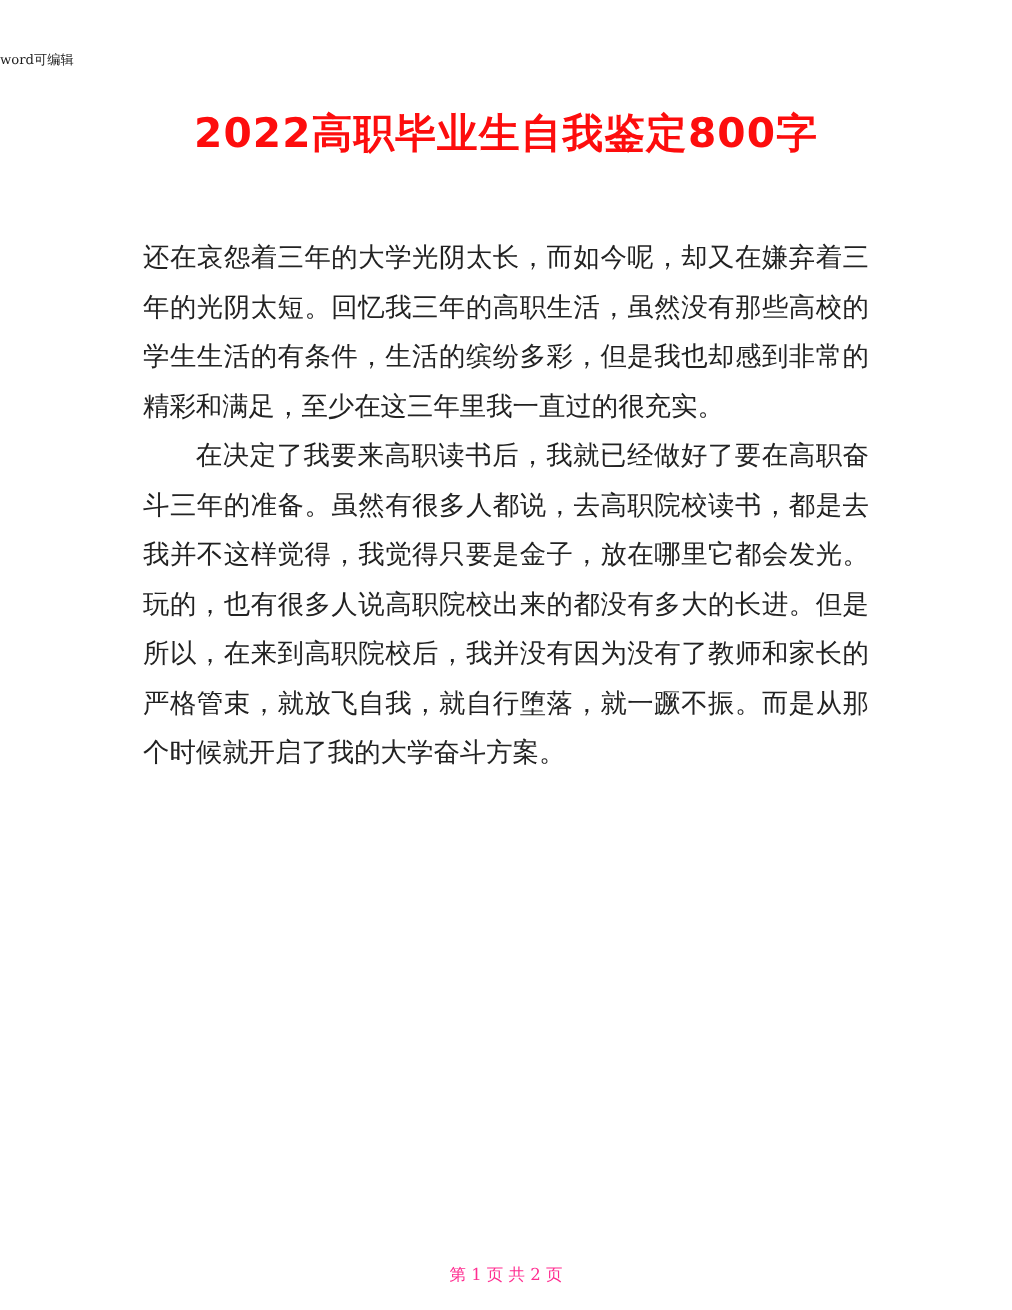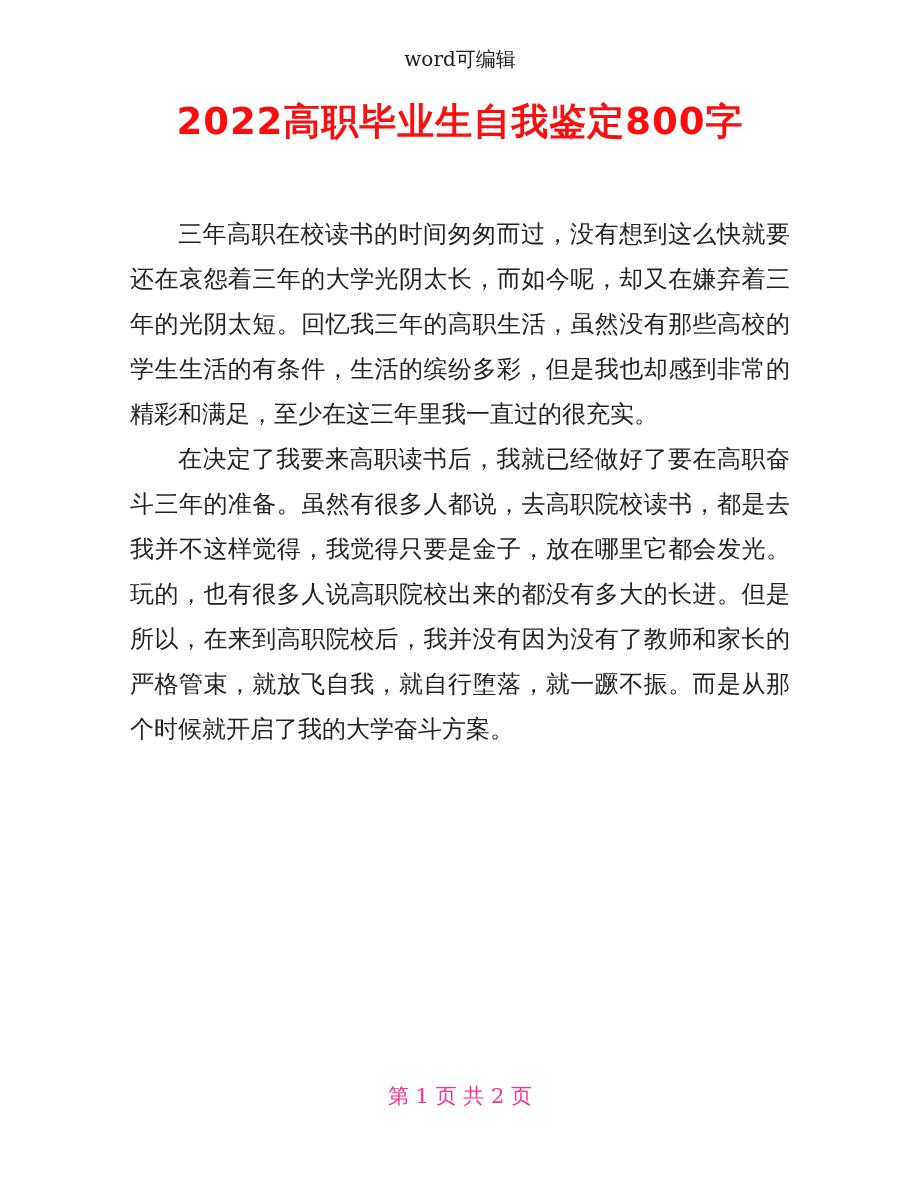--- a/index.html
+++ b/index.html
@@ -13,22 +13,21 @@
     height: 1191px;
     background: #ffffff;
     overflow: hidden;
     font-family: "DejaVu Serif", serif;
   }
   .doc-header {
     position: absolute;
     top: 46px;
     left: 0;
     right: 0;
-    text-align: center;
-    font-size: 20px;
+    font-size: 12px;
     color: #1c1c1c;
     font-family: "DejaVu Serif", serif;
   }
   .doc-title {
     position: absolute;
     top: 98px;
     left: 0;
     right: 0;
     margin: 0;
     text-align: center;
@@ -60,44 +59,43 @@
     overflow: hidden;
   }
   .line.first {
     text-indent: 2em;
   }
   .line.para-end {
     text-align-last: left;
   }
   .doc-footer {
     position: absolute;
-    top: 1082px;
+    top: 1150px;
     left: 0;
     right: 0;
     text-align: center;
-    font-size: 21px;
+    font-size: 15px;
     color: #ff2d90;
     font-family: "DejaVu Serif", serif;
   }
 </style>
 </head>
 <body>
 
 <div class="page">
 
   <div class="doc-header">
     <span>word可编辑</span>
   </div>
 
   <h1 class="doc-title" style="color: rgb(253, 13, 13);">2022高职毕业生自我鉴定800字</h1>
 
   <div class="doc-body" style="color: rgb(34, 34, 34);">
 
   <div class="paragraph">
-        <div class="line first">三年高职在校读书的时间匆匆而过，没有想到这么快就要</div>
         <div class="line">还在哀怨着三年的大学光阴太长，而如今呢，却又在嫌弃着三</div>
         <div class="line">年的光阴太短。回忆我三年的高职生活，虽然没有那些高校的</div>
         <div class="line">学生生活的有条件，生活的缤纷多彩，但是我也却感到非常的</div>
         <div class="line para-end">精彩和满足，至少在这三年里我一直过的很充实。</div>
       </div>
       <div class="paragraph">
         <div class="line first">在决定了我要来高职读书后，我就已经做好了要在高职奋</div>
         <div class="line">斗三年的准备。虽然有很多人都说，去高职院校读书，都是去</div>
         <div class="line">我并不这样觉得，我觉得只要是金子，放在哪里它都会发光。</div>
         <div class="line">玩的，也有很多人说高职院校出来的都没有多大的长进。但是</div>

